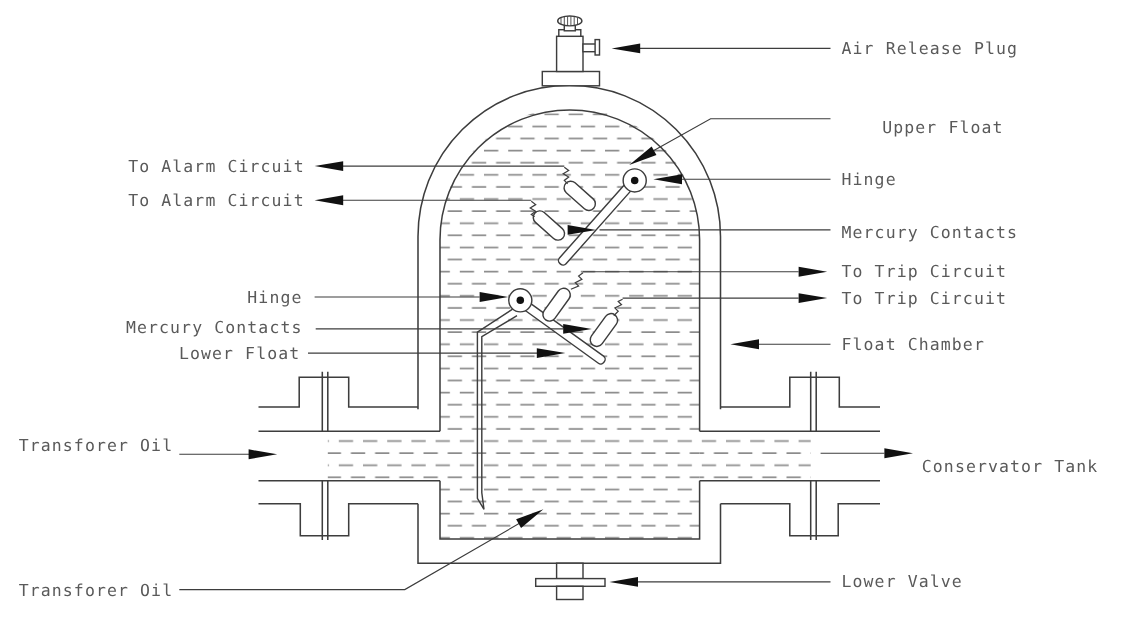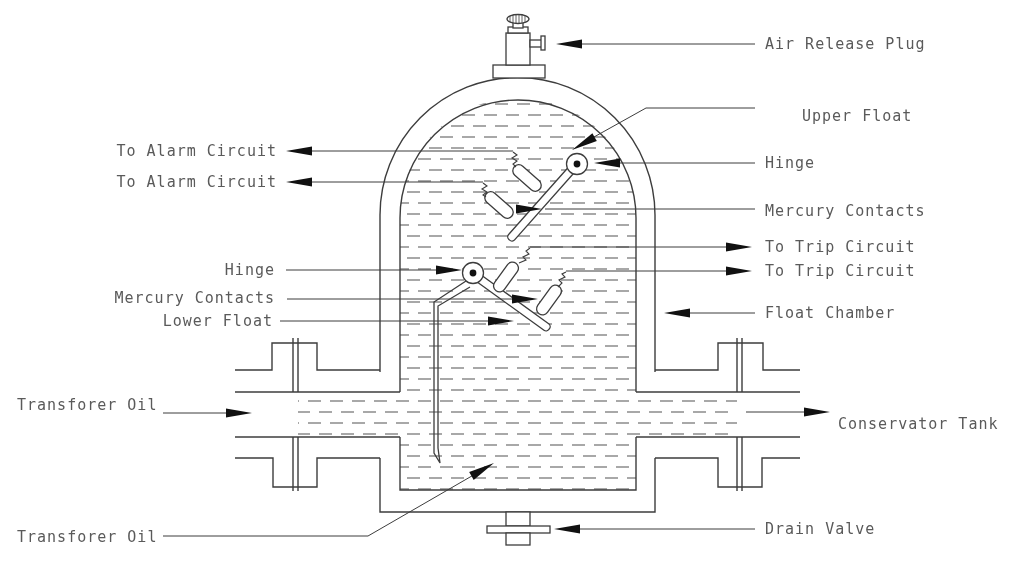--- a/index.html
+++ b/index.html
@@ -153,15 +153,15 @@
   <div class="lbl" style="left:17px; top:537px;">Transforer Oil</div>
 
   <div class="lbl" style="left:765px; top:44px;">Air Release Plug</div>
   <div class="lbl" style="left:765px; top:116px;margin-left:37px;">Upper Float</div>
   <div class="lbl" style="left:765px; top:163px;">Hinge</div>
   <div class="lbl" style="left:765px; top:211px;">Mercury Contacts</div>
   <div class="lbl" style="left:765px; top:247px;">To Trip Circuit</div>
   <div class="lbl" style="left:765px; top:271px;">To Trip Circuit</div>
   <div class="lbl" style="left:765px; top:313px;">Float Chamber</div>
   <div class="lbl" style="left:838px; top:424px;">Conservator Tank</div>
-  <div class="lbl" style="left:765px; top:529px;">Drain Valve</div>
+  <div class="lbl" style="left:765px; top:529px;">Lower Valve</div>
 
 </div>
 
 </body></html>

